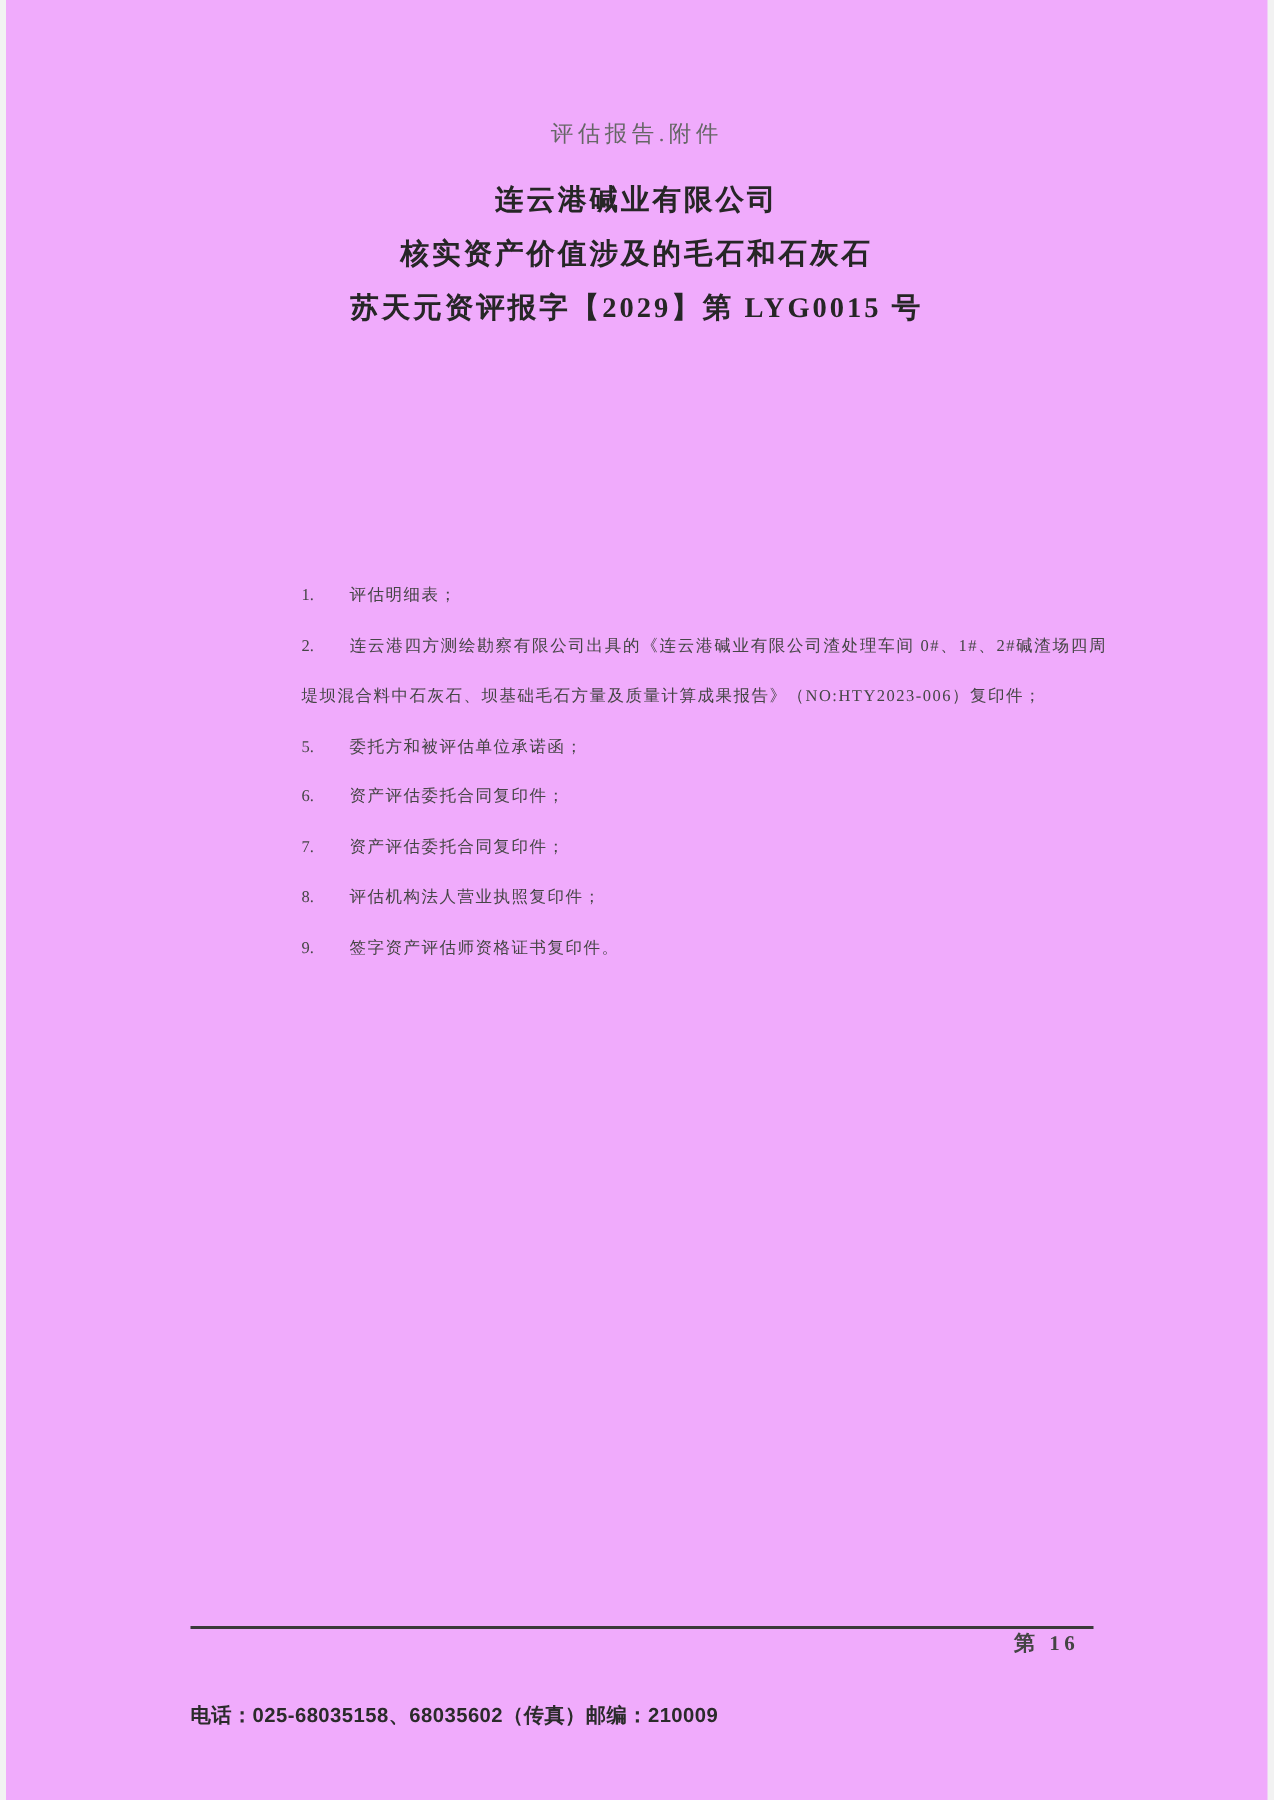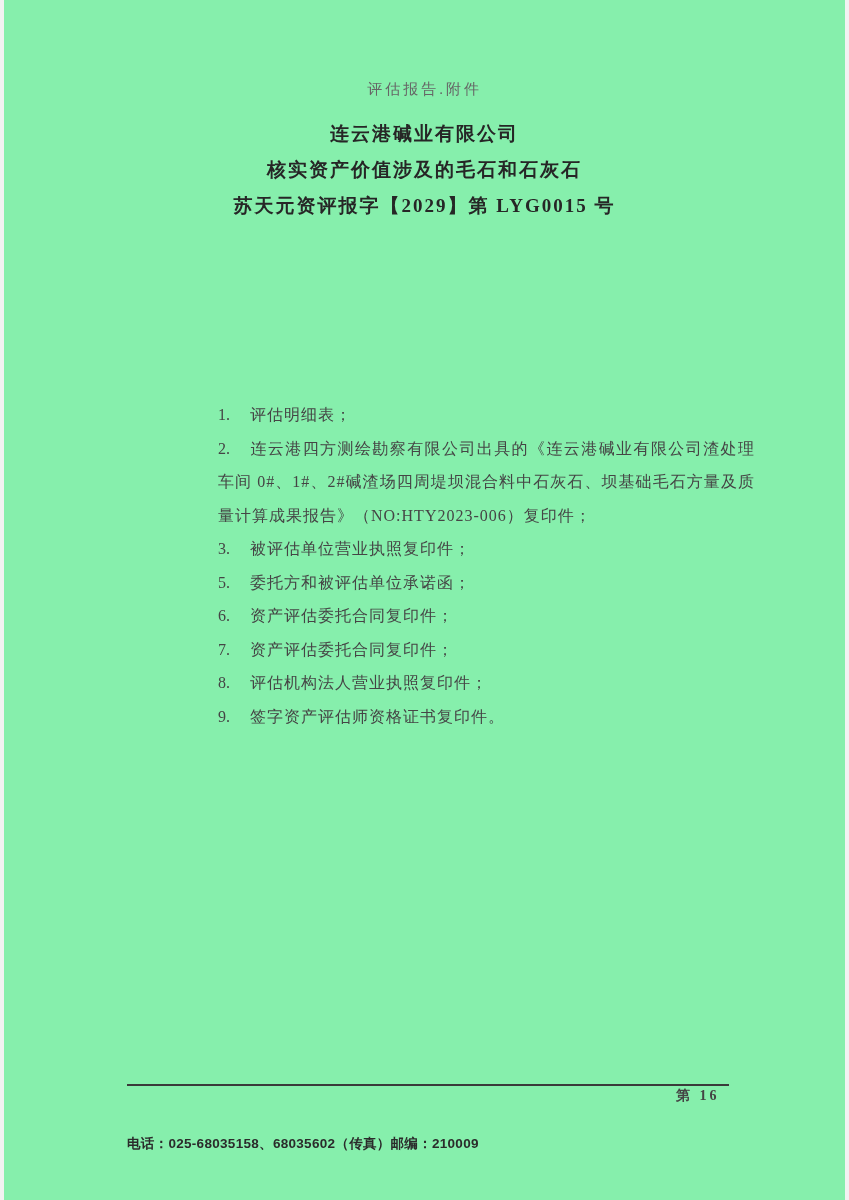--- a/index.html
+++ b/index.html
@@ -5,21 +5,21 @@
   html, body {
     margin: 0;
     padding: 0;
     background: #f2f2f2;
   }
   .page {
     position: relative;
     width: 841px;
     height: 1200px;
     margin: 0 auto;
-    background: #86efac;
+    background: #f0abfc;
     overflow: hidden;
     font-family: "Liberation Serif", "DejaVu Serif", serif;
   }
   
   .doc-header {
     position: absolute;
     top: 80px;
     left: 0;
     width: 100%;
     text-align: center;
@@ -43,24 +43,24 @@
     font-size: 19px;
     letter-spacing: 2px;
     white-space: pre;
   }
   
   .attachments {
     position: absolute;
     top: 381px;
     left: 197px;
     width: 537px;
-    margin: 17px;
+    margin: 0;
     padding: 0;
     list-style: none;
-    font-size: 16px;
+    font-size: 11px;
     line-height: 33.5px;
     color: #454545;
     letter-spacing: 1px;
     text-align: justify;
   }
   .attachments li {
     margin: 0;
     padding: 0;
   }
   .li-num {
@@ -110,21 +110,20 @@
 
   <div class="titles">
     <div class="title-line">连云港碱业有限公司</div>
     <div class="title-line">核实资产价值涉及的毛石和石灰石</div>
     <div class="title-line">苏天元资评报字【2029】第 LYG0015 号</div>
   </div>
 
   <ol class="attachments">
     <li><span class="li-num">1.</span><span>评估明细表；</span></li>
     <li><span class="li-num">2.</span><span>连云港四方测绘勘察有限公司出具的《连云港碱业有限公司渣处理车间 0#、1#、2#碱渣场四周堤坝混合料中石灰石、坝基础毛石方量及质量计算成果报告》（NO:HTY2023-006）复印件；</span></li>
-    <li><span class="li-num">3.</span><span>被评估单位营业执照复印件；</span></li>
     <li><span class="li-num">5.</span><span>委托方和被评估单位承诺函；</span></li>
     <li><span class="li-num">6.</span><span>资产评估委托合同复印件；</span></li>
     <li><span class="li-num">7.</span><span>资产评估委托合同复印件；</span></li>
     <li><span class="li-num">8.</span><span>评估机构法人营业执照复印件；</span></li>
     <li><span class="li-num">9.</span><span>签字资产评估师资格证书复印件。</span></li>
   </ol>
 
   <div class="footer-rule"></div>
 
   <div class="footer-info">

